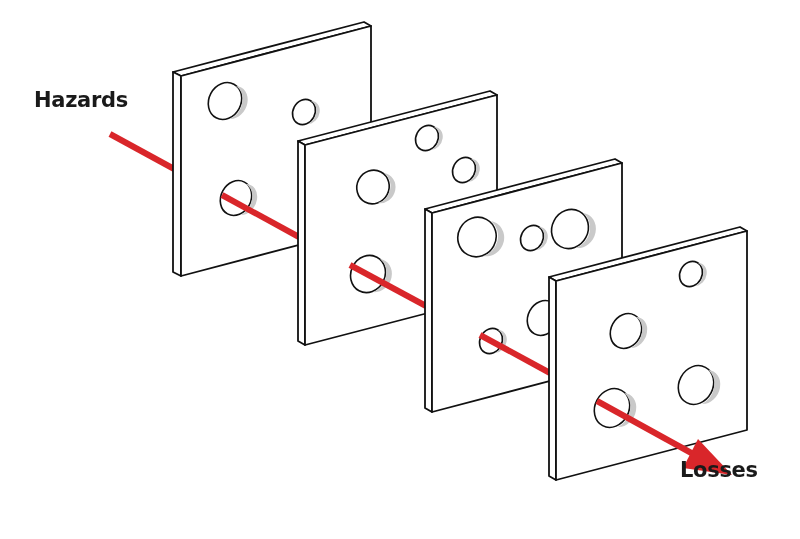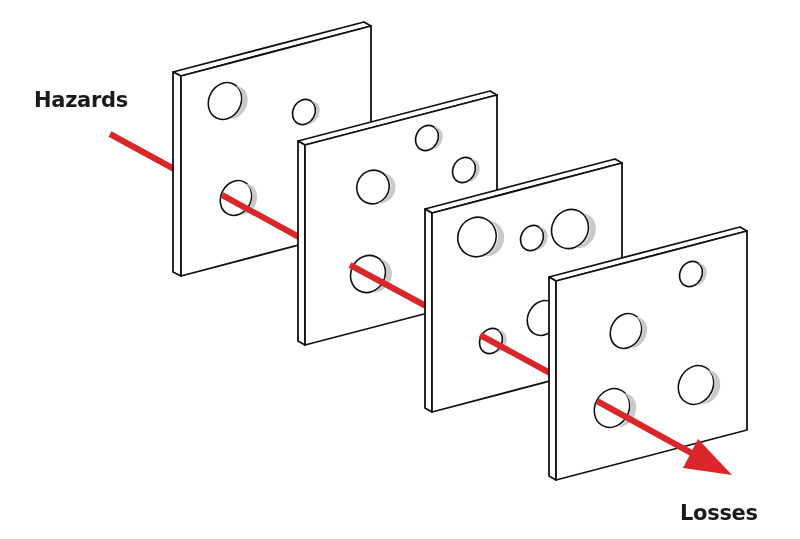--- a/index.html
+++ b/index.html
@@ -6,21 +6,21 @@
   body { width: 800px; height: 539px; overflow: hidden; position: relative; font-family: "DejaVu Sans", sans-serif; }
   #diagram { position: absolute; left: 0; top: 0; width: 800px; height: 539px; }
   .face { fill: #ffffff; stroke: #111111; stroke-width: 1.8; stroke-linejoin: round; }
   .edge { fill: #ffffff; stroke: #111111; stroke-width: 1.8; stroke-linejoin: round; }
   .hole { fill: #ffffff; stroke: #111111; stroke-width: 1.6; }
   .hole-shade { fill: #c9c9c9; stroke: none; }
   .beam { stroke: #d9262a; stroke-width: 6; stroke-linecap: butt; fill: none; }
   .arrowhead { fill: #d9262a; stroke: none; }
   .label { position: absolute; font-family: "DejaVu Sans", sans-serif; font-weight: bold; color: #1a1a1a; font-size: 21px; letter-spacing: -0.3px; }
   #label-hazards { left: 34px; top: 88px; }
-  #label-losses { left: 680px; top: 501px; }
+  #label-losses { left: 680px; top: 458px; }
 </style>
 </head>
 <body>
 
 <svg id="diagram" viewBox="0 0 800 539" xmlns="http://www.w3.org/2000/svg">
   <defs>
     
   </defs>
 
   <line class="beam" x1="110" y1="134" x2="176" y2="170"></line>

